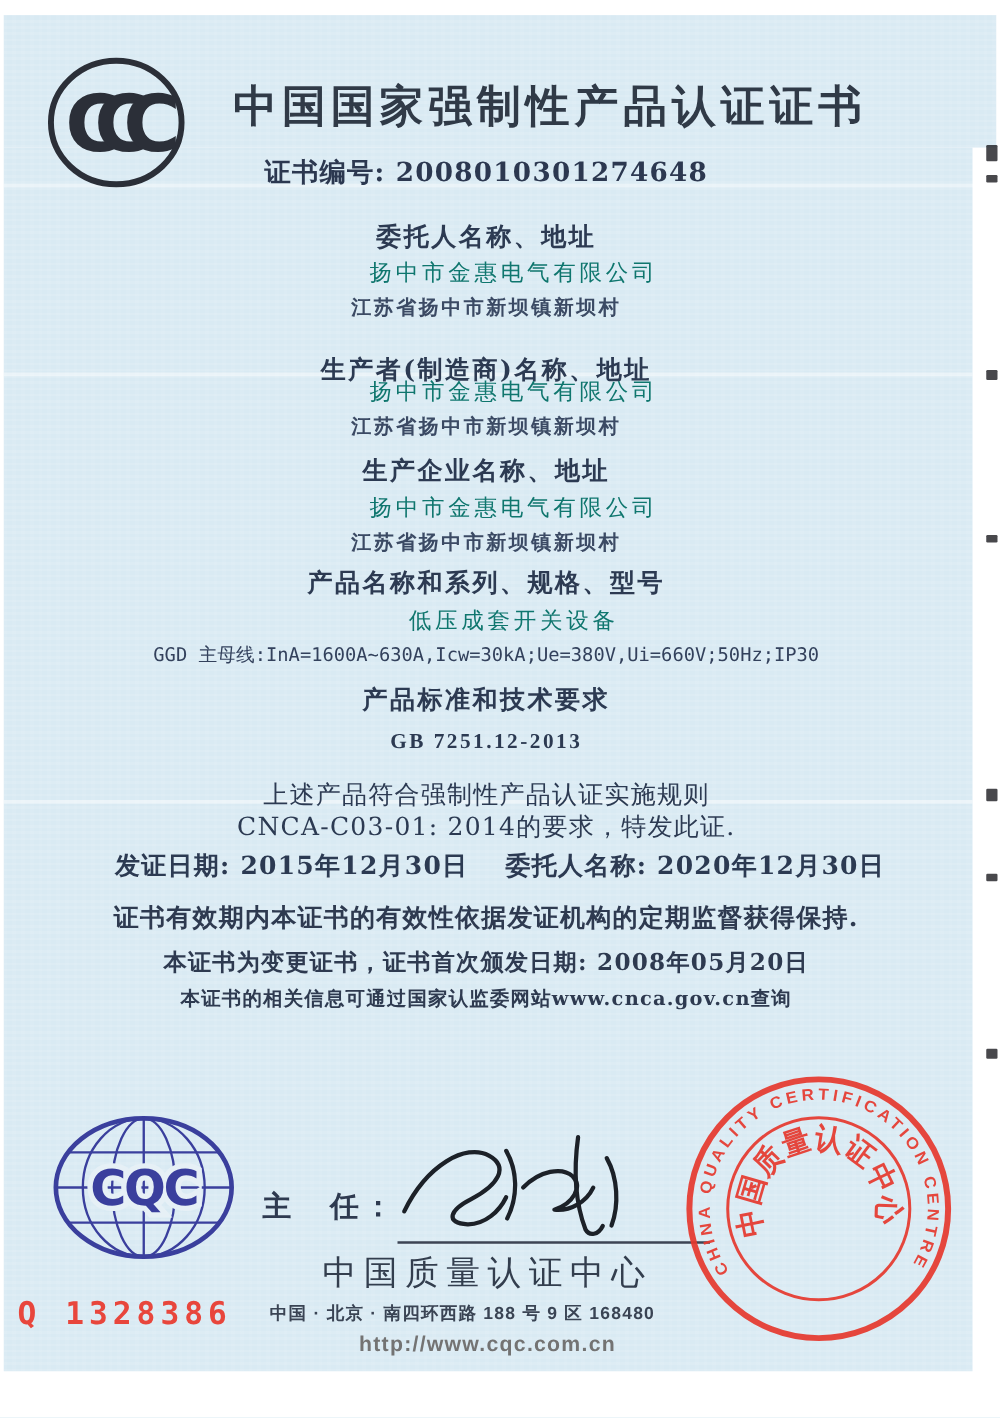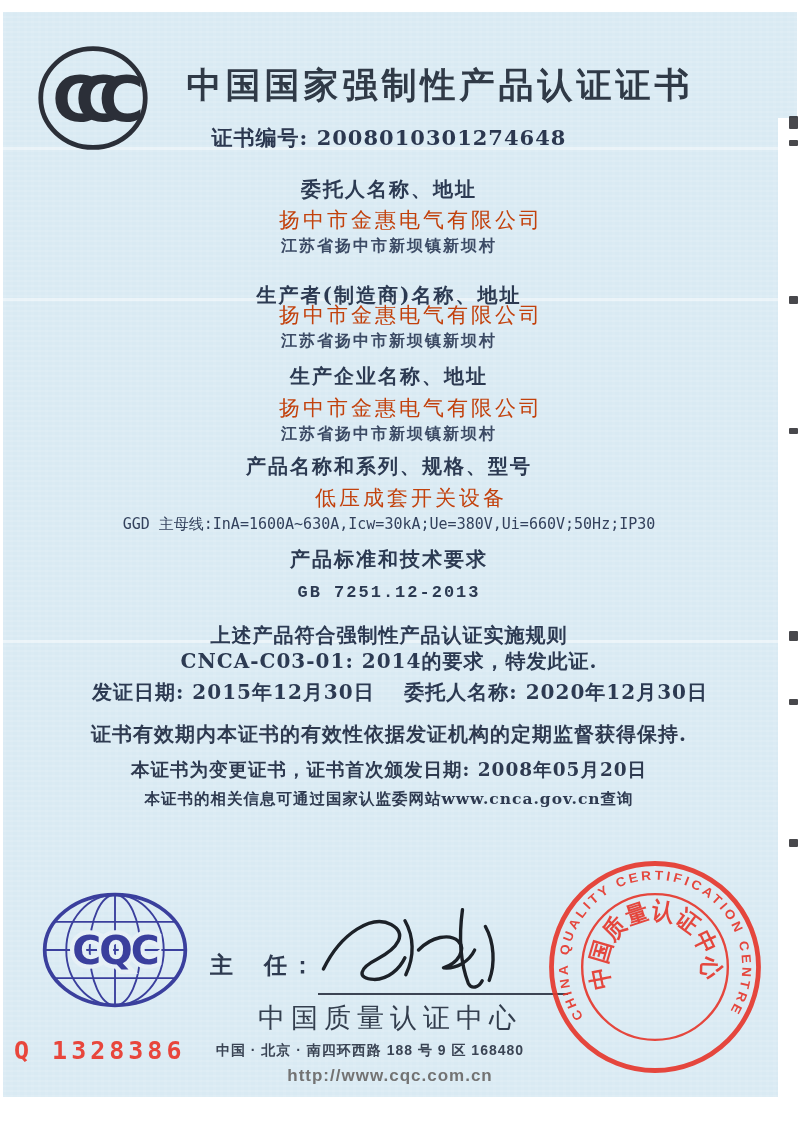--- a/index.html
+++ b/index.html
@@ -41,25 +41,25 @@
   .title{
     position:absolute;left:150px;right:70px;top:62px;text-align:center;
     font-size:35px;font-weight:bold;letter-spacing:4px;color:#303a47;
     font-family:"Liberation Sans",sans-serif;
   }
   .cert-no{
     top:124px;font-size:21px;font-weight:bold;letter-spacing:1px;
     font-family:"DejaVu Serif",serif;color:#2c3850;
   }
   .sec-head{font-size:20px;font-weight:bold;letter-spacing:2px;font-family:"DejaVu Serif",serif;color:#2c3a52;}
-  .sec-name{font-size:21px;letter-spacing:3px;font-family:"DejaVu Serif",serif;color:#c2410c;padding-left:44px;}
+  .sec-name{font-size:18px;letter-spacing:3px;font-family:"DejaVu Serif",serif;color:#0f766e;padding-left:44px;}
   .sec-addr{font-size:16px;font-weight:bold;letter-spacing:2px;font-family:"DejaVu Serif",serif;color:#3b4a64;}
   .spec{font-size:15px;font-family:"DejaVu Sans Mono",monospace;color:#33415c;letter-spacing:0px;}
-  .std{font-size:17px;font-weight:bold;font-family:Liberation Mono, monospace;letter-spacing:2px;color:#2c3a52;}
-  .stmt{font-size:20px;font-weight:bold;letter-spacing:1px;font-family:"DejaVu Serif",serif;color:#2c3a52;}
+  .std{font-size:17px;font-weight:bold;font-family:Liberation Serif, serif;letter-spacing:2px;color:#2c3a52;}
+  .stmt{font-size:20px;font-weight:normal;letter-spacing:1px;font-family:"DejaVu Serif",serif;color:#2c3a52;}
   .dates-row{
     position:absolute;left:0;right:22px;top:679px;display:flex;
     justify-content:space-between;padding:0 70px 0 92px;
     font-size:20px;font-weight:bold;font-family:"DejaVu Serif",serif;color:#2c3a52;letter-spacing:1px;
   }
   .note-validity{top:721px;font-size:20px;font-weight:bold;letter-spacing:1px;font-family:"DejaVu Serif",serif;}
   .note-change{top:757px;font-size:18.5px;font-weight:bold;letter-spacing:1px;font-family:"DejaVu Serif",serif;}
   .note-query{top:789px;font-size:15.5px;font-weight:bold;letter-spacing:1px;font-family:"DejaVu Serif",serif;}
 
   

